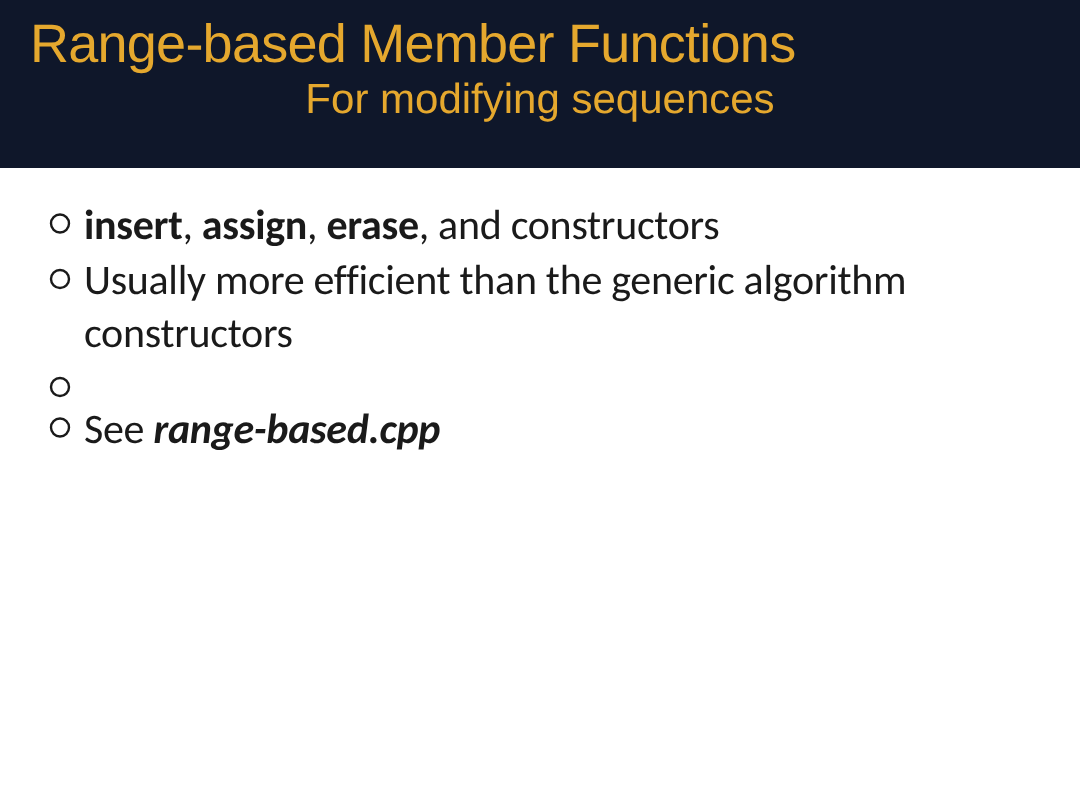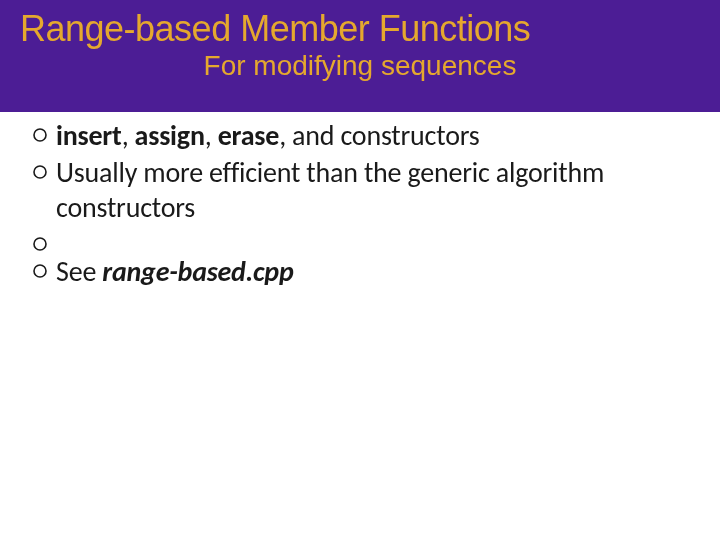--- a/index.html
+++ b/index.html
@@ -11,21 +11,21 @@
     font-family: "Segoe UI", "Calibri", "Helvetica Neue", Arial, sans-serif;
     overflow: hidden;
   }
   .slide {
     width: 720px;
     height: 540px;
     position: relative;
     background: #ffffff;
   }
   .header {
-    background: #4c1d95;
+    background: #0f172a;
     padding: 8px 20px 8px 20px;
     box-sizing: border-box;
     height: 112px;
   }
   .title {
     color: #e5a82e;
     font-size: 36px;
     font-weight: 400;
     line-height: 1.15;
     letter-spacing: -0.5px;
@@ -35,21 +35,21 @@
   .subtitle {
     color: #e5a82e;
     font-size: 28px;
     font-weight: 400;
     line-height: 1.1;
     margin: 2px 0 0 0;
     font-family: "Segoe UI", Arial, sans-serif;
     text-align: center;
   }
   .body {
-    padding: 6px 32px 0 32px;
+    padding: 20px 32px 0 32px;
   }
   .bullet-row {
     display: flex;
     align-items: flex-start;
     margin: 0 0 2px 0;
   }
   .bullet-icon {
     flex: 0 0 auto;
     margin-top: 9px;
     margin-right: 8px;

